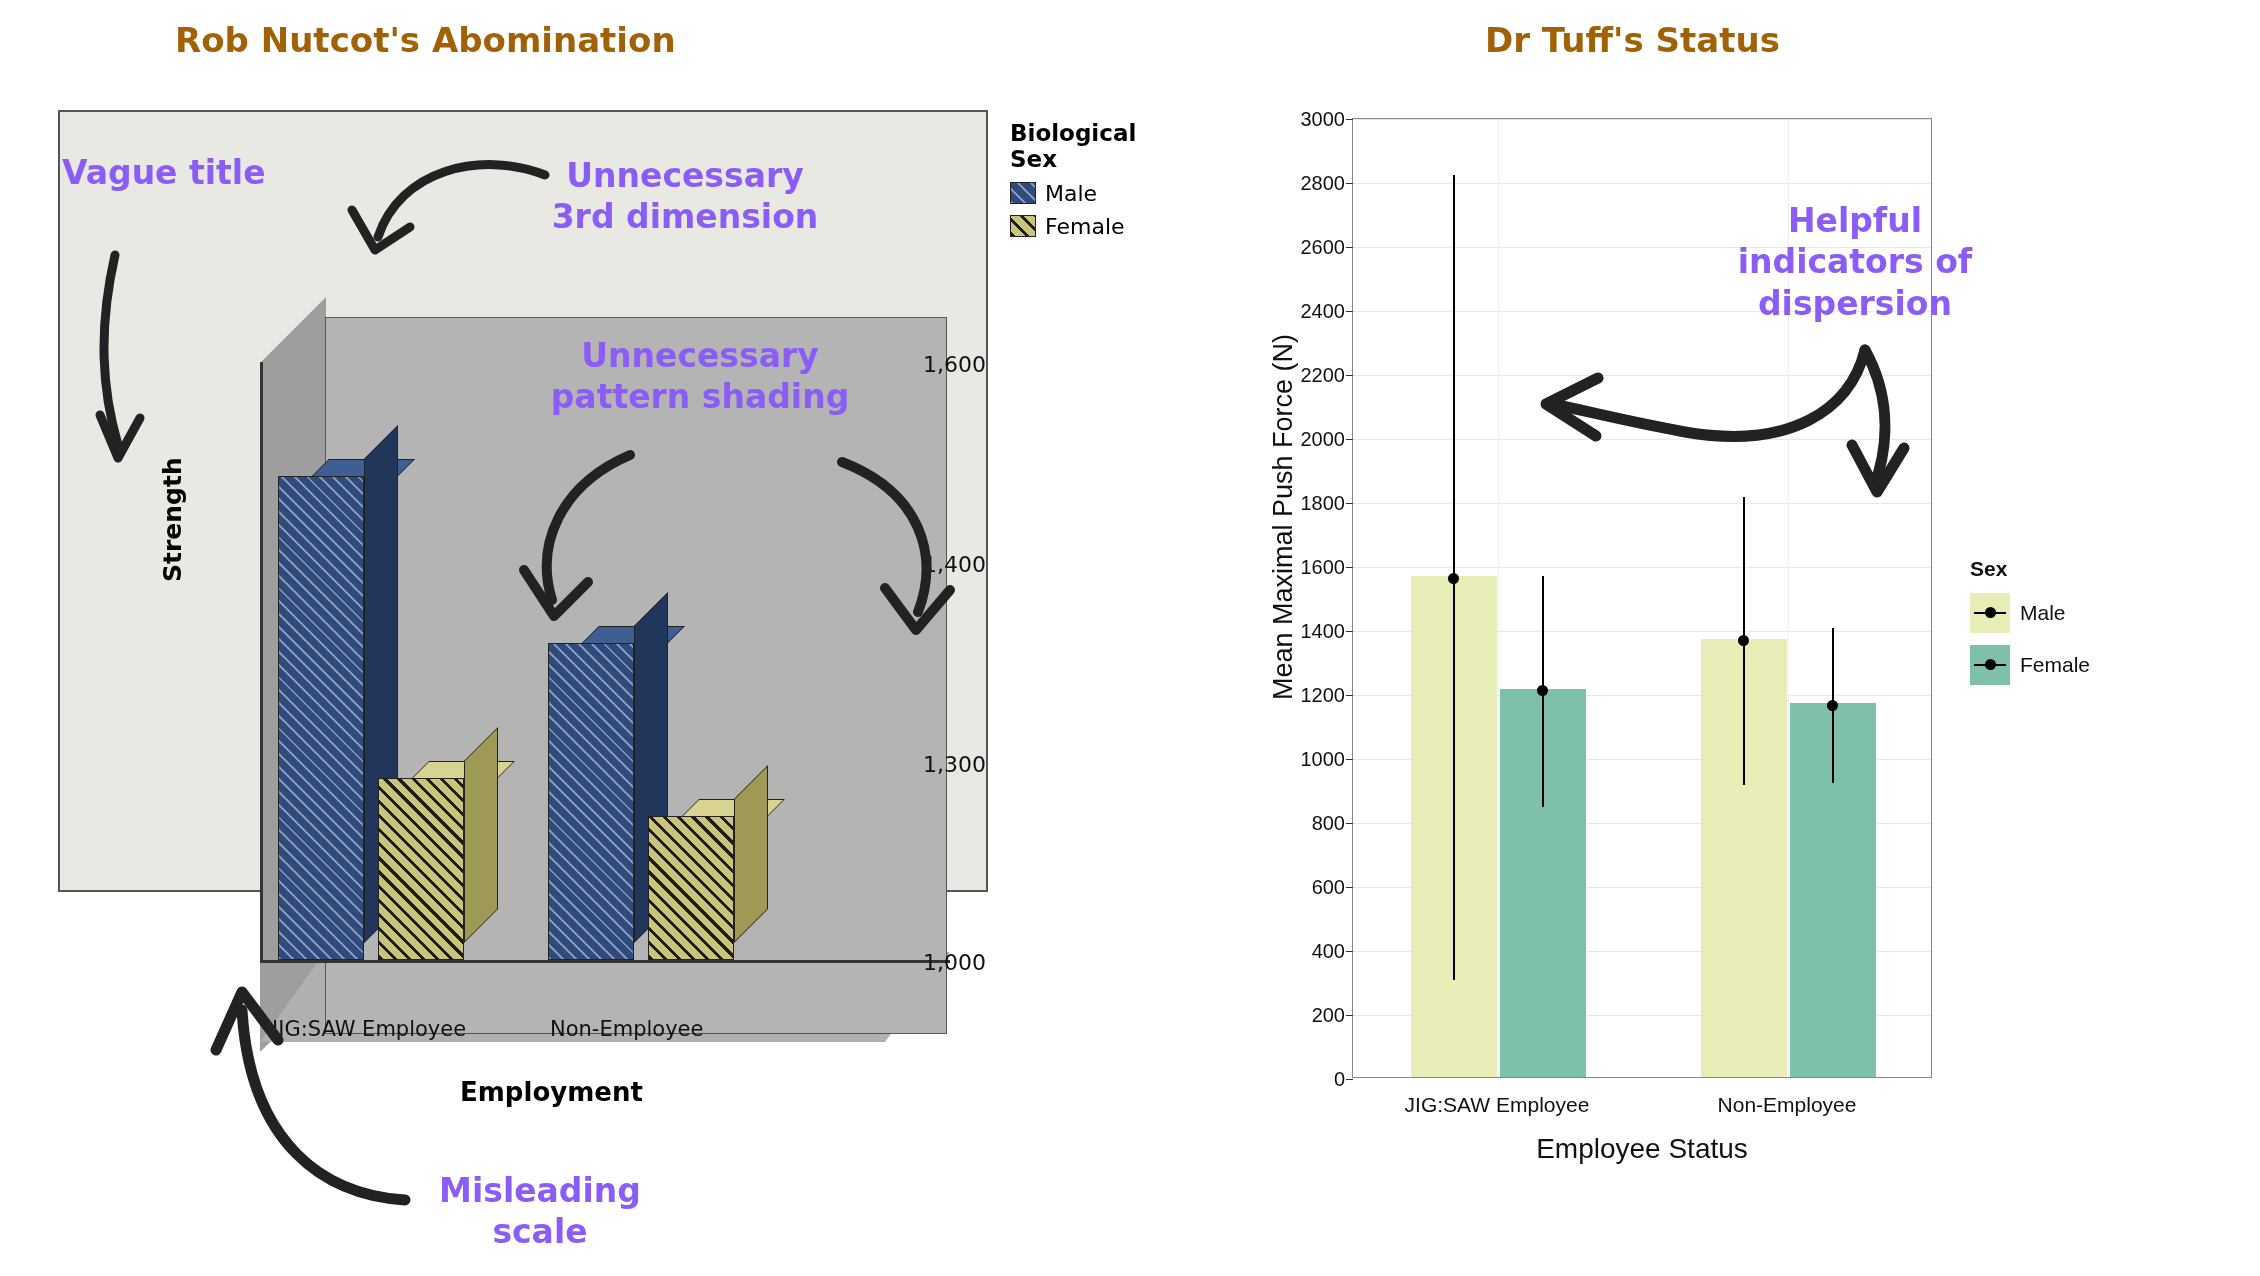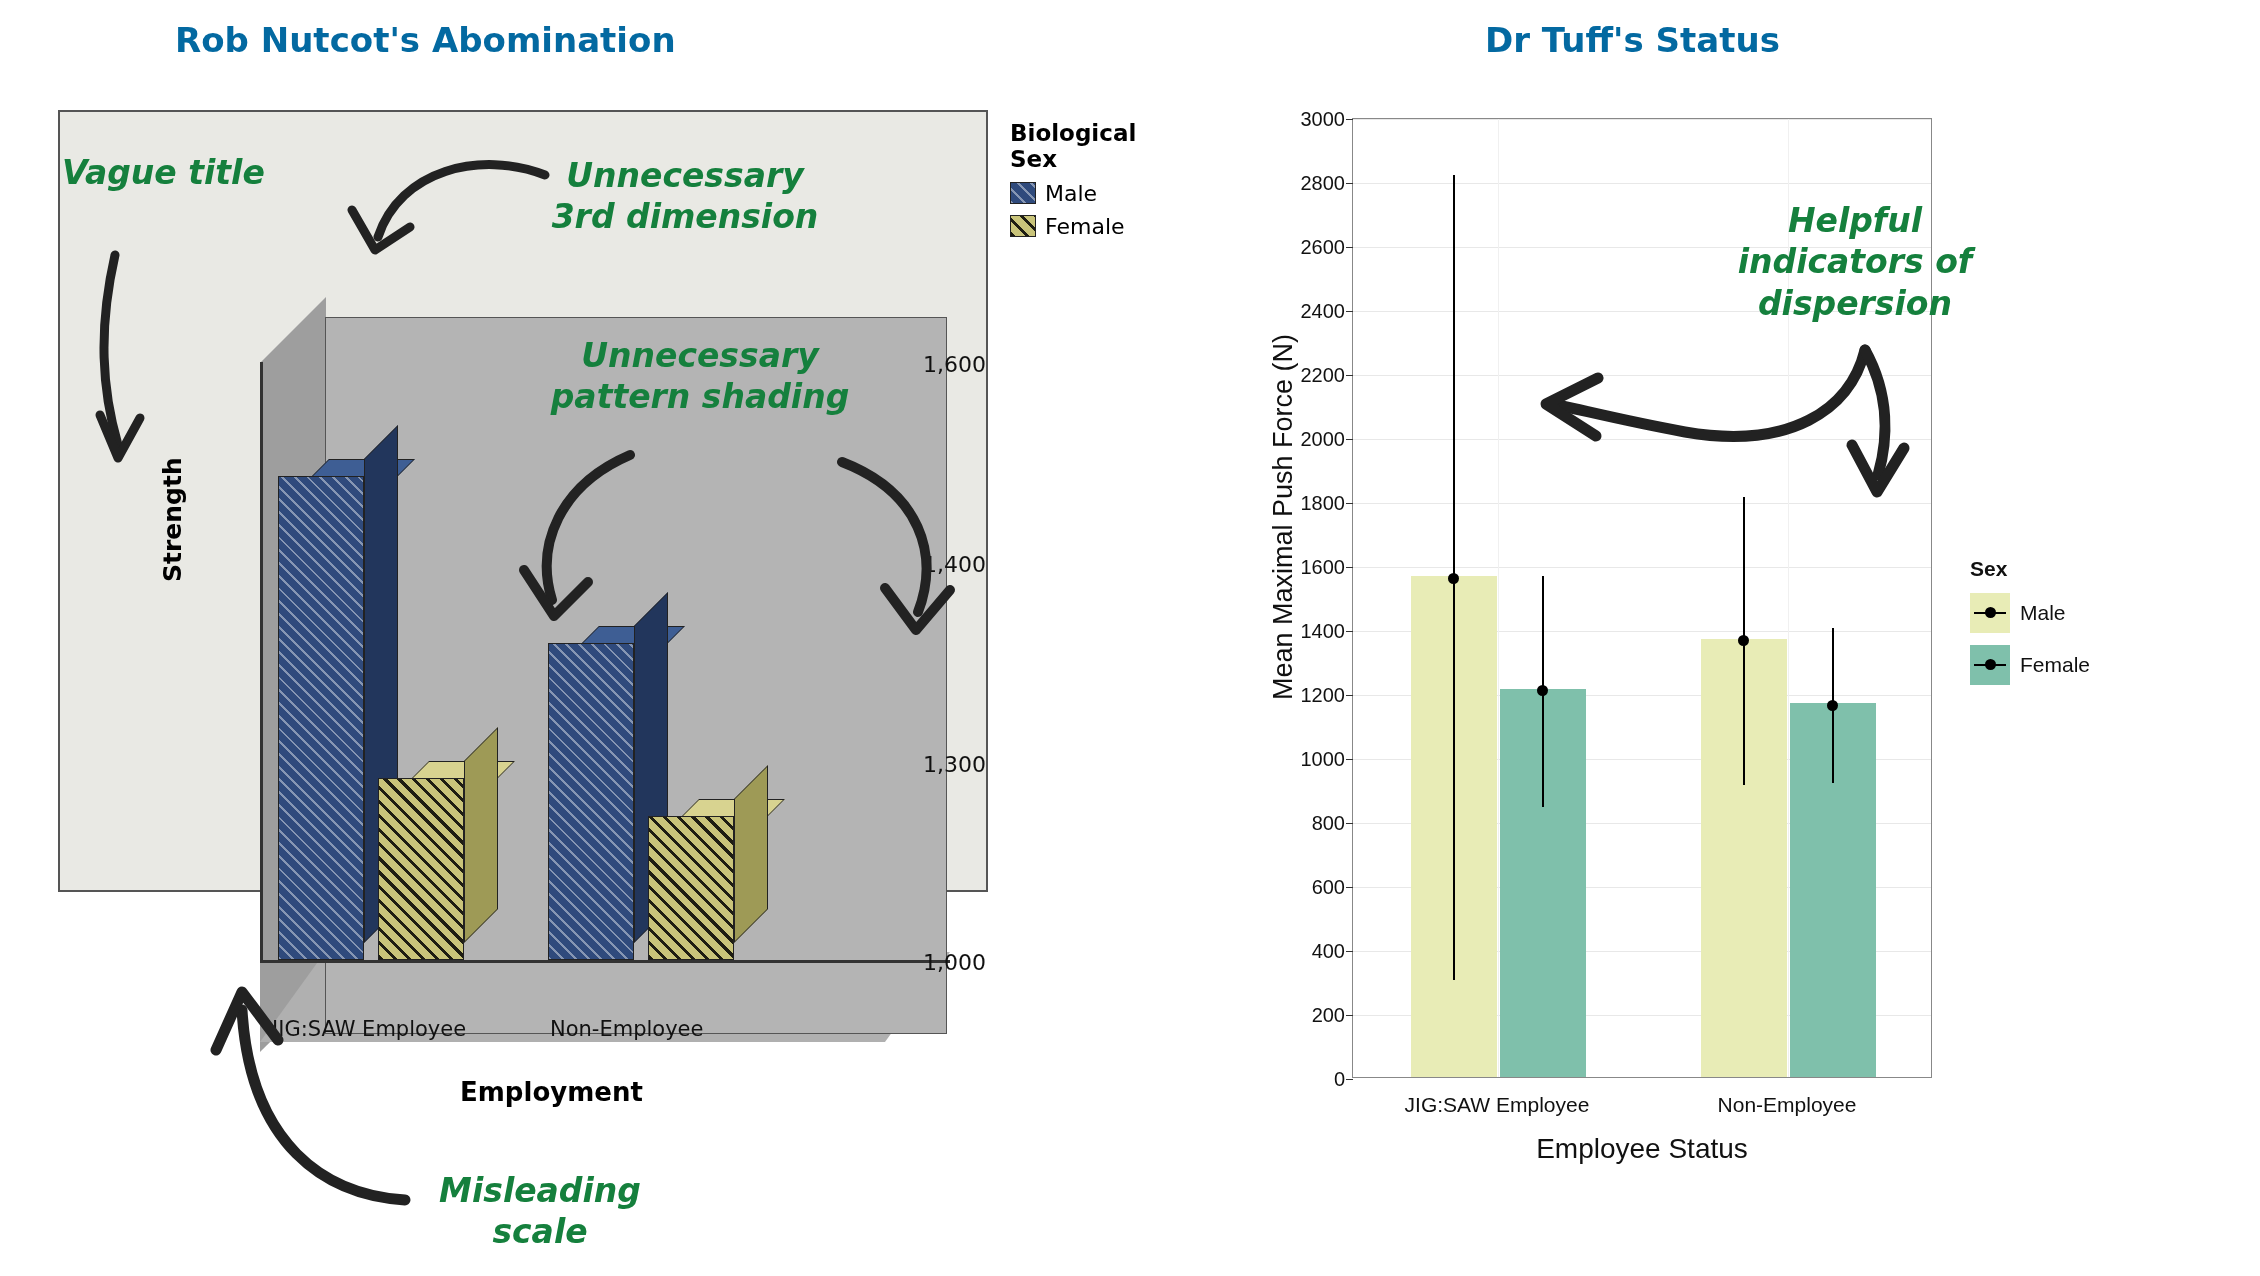--- a/index.html
+++ b/index.html
@@ -12,21 +12,21 @@
   }
   .panel{position:absolute;}
 
   
   #left-panel{left:0;top:0;width:1180px;height:1276px;}
   .panel-title{
     position:absolute;
     font-family:"DejaVu Sans", sans-serif;
     font-weight:bold;
     font-size:34px;
-    color:#0369a1;
+    color:#a16207;
     white-space:nowrap;
   }
   #left-title{left:175px;top:20px;}
   #right-title{left:1485px;top:20px;}
 
   
   #spss-frame{
     position:absolute;left:58px;top:110px;width:930px;height:782px;
     background:#e9e9e4;border:2px solid #555;
     box-sizing:border-box;
@@ -107,22 +107,22 @@
     text-align:left;line-height:1.15;
   }
   #spss-legend .lg-row{display:flex;align-items:center;margin-top:8px;}
   #spss-legend .swatch{width:24px;height:20px;border:1.5px solid #222;margin-right:9px;}
   #spss-legend .lg-label{font-family:"DejaVu Sans", sans-serif;font-size:22px;color:#000;}
 
   
   .hand{
     position:absolute;
     font-family:"DejaVu Sans", sans-serif;
-    font-style:italic;font-weight:bold;
-    font-size:33px;color:#15803d;line-height:1.25;text-align:center;
+    font-weight:bold;
+    font-size:33px;color:#8b5cf6;line-height:1.25;text-align:center;
     white-space:pre-line;
   }
   .ann-svg{position:absolute;pointer-events:none;}
 
   
   #right-panel{left:1180px;top:0;width:1080px;height:1276px;}
   #gg-frame{
     position:absolute;left:172px;top:118px;width:580px;height:960px;
   }
   #gg-plot{

